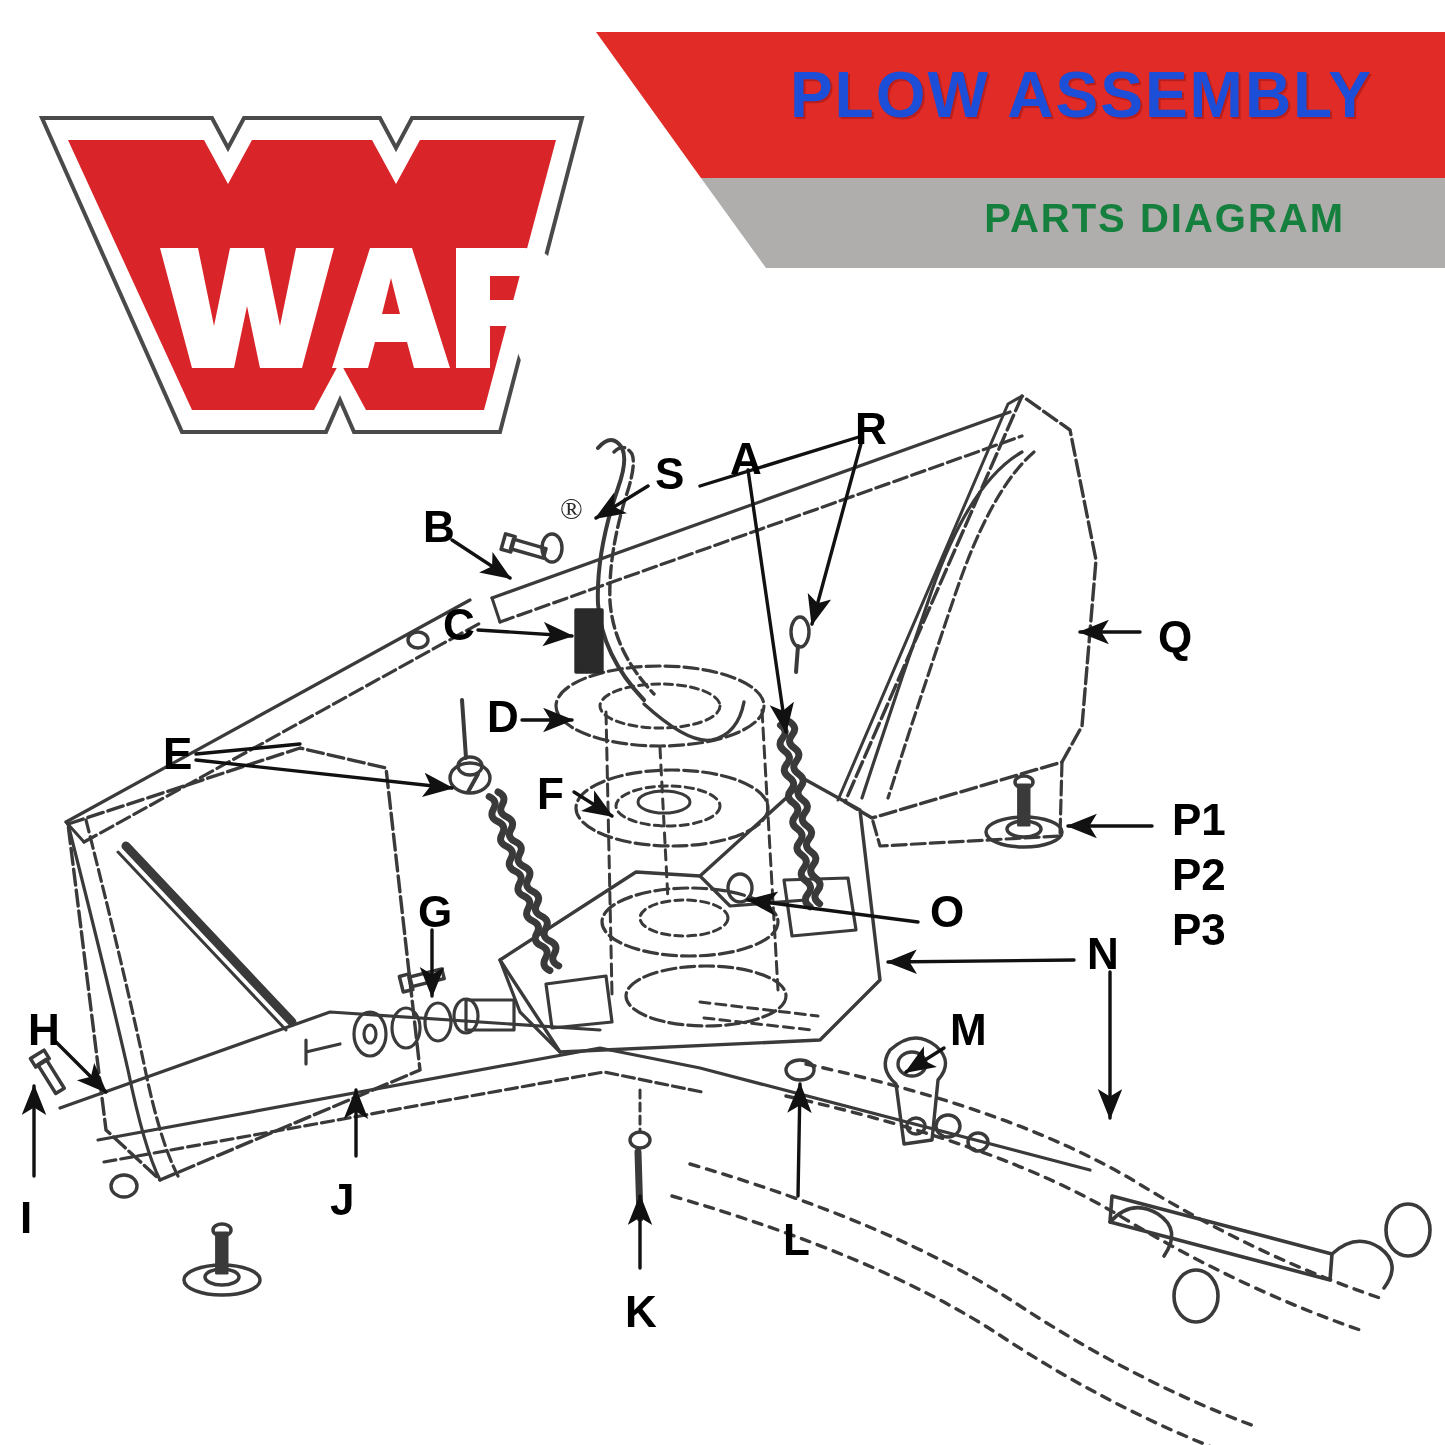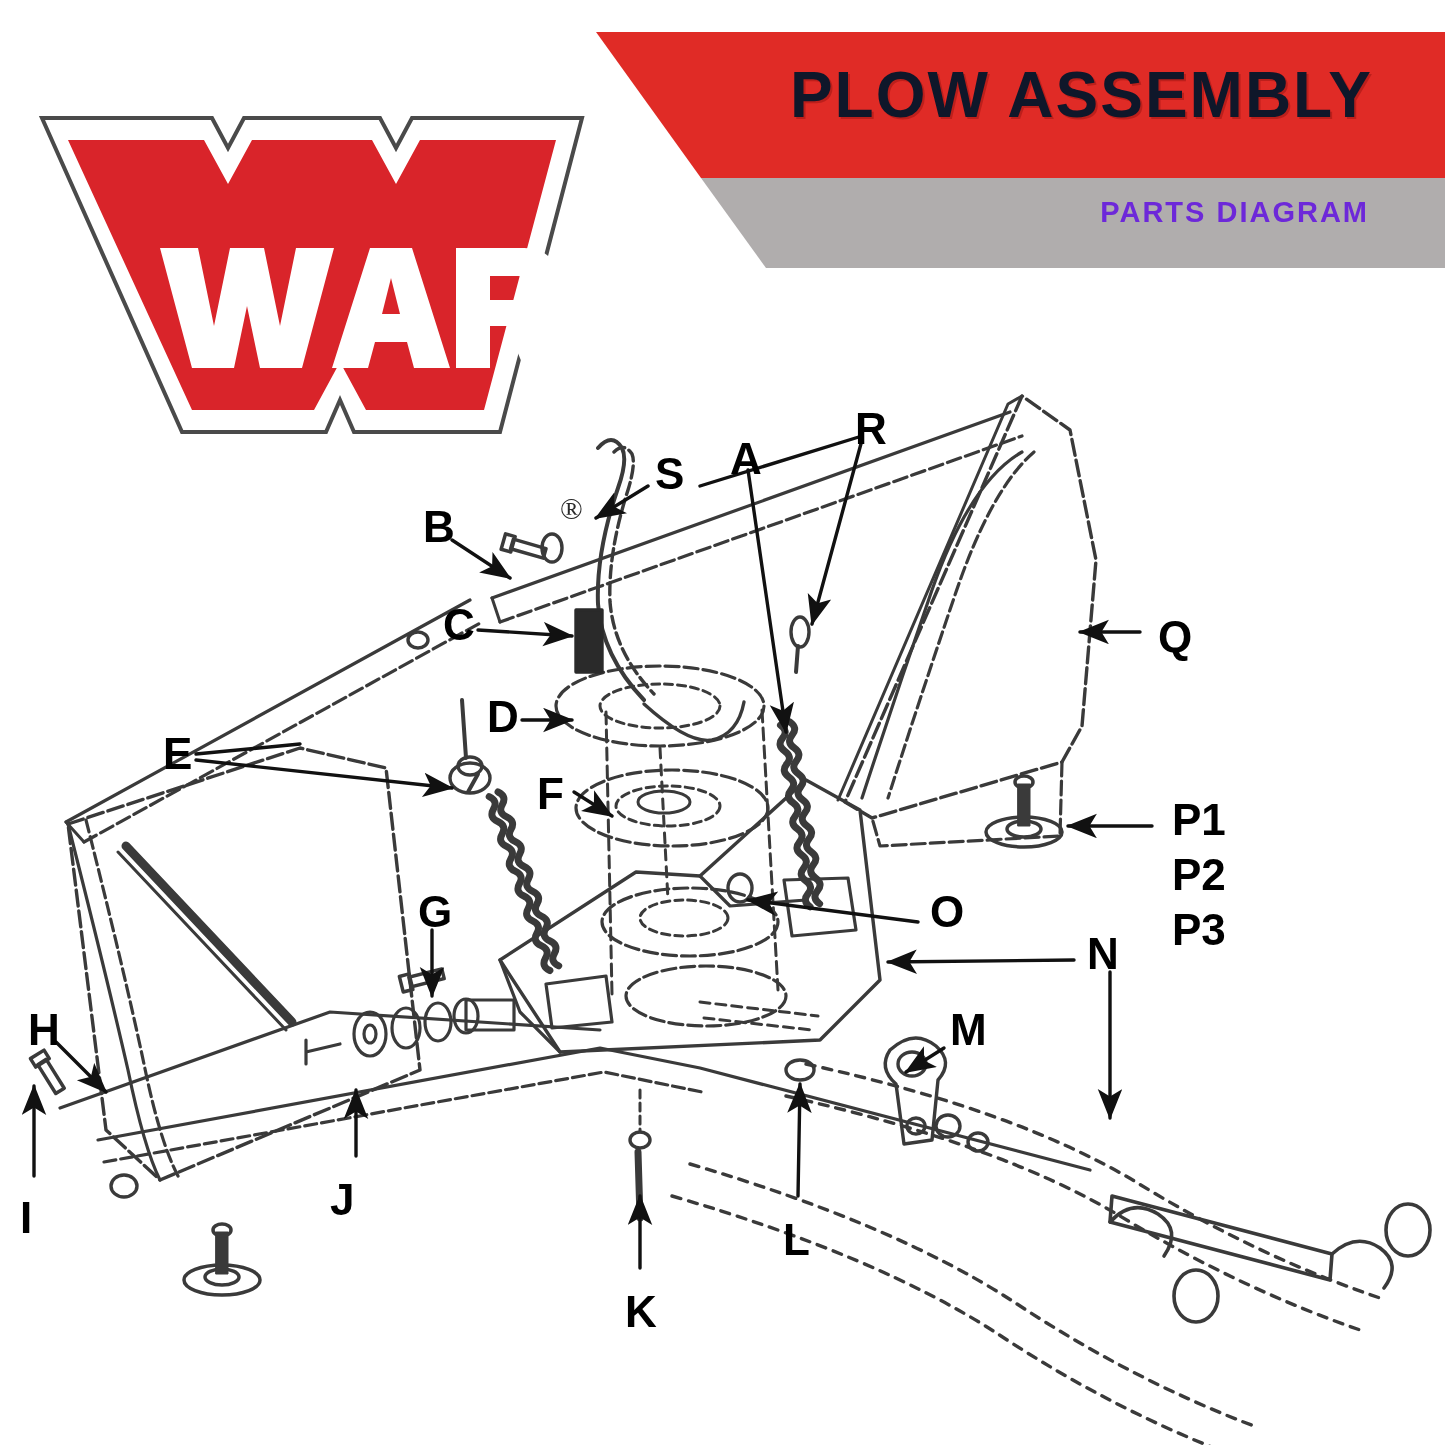--- a/index.html
+++ b/index.html
@@ -31,29 +31,29 @@
   .banner-text {
     position: absolute;
     font-weight: bold;
     letter-spacing: 1px;
     white-space: nowrap;
   }
   #title-main {
     right: 72px;
     top: 58px;
     font-size: 64px;
-    color: #0f172a;
+    color: #1d4ed8;
     letter-spacing: 2px;
     text-shadow: 2px 2px 0 rgba(120,10,10,.35);
   }
   #title-sub {
-    right: 76px;
+    right: 100px;
     top: 196px;
-    font-size: 29px;
-    color: #6d28d9;
+    font-size: 40px;
+    color: #15803d;
     letter-spacing: 2px;
   }
   
   #logo {
     position: absolute;
     left: 32px;
     top: 100px;
     width: 560px;
     height: 350px;
   }

